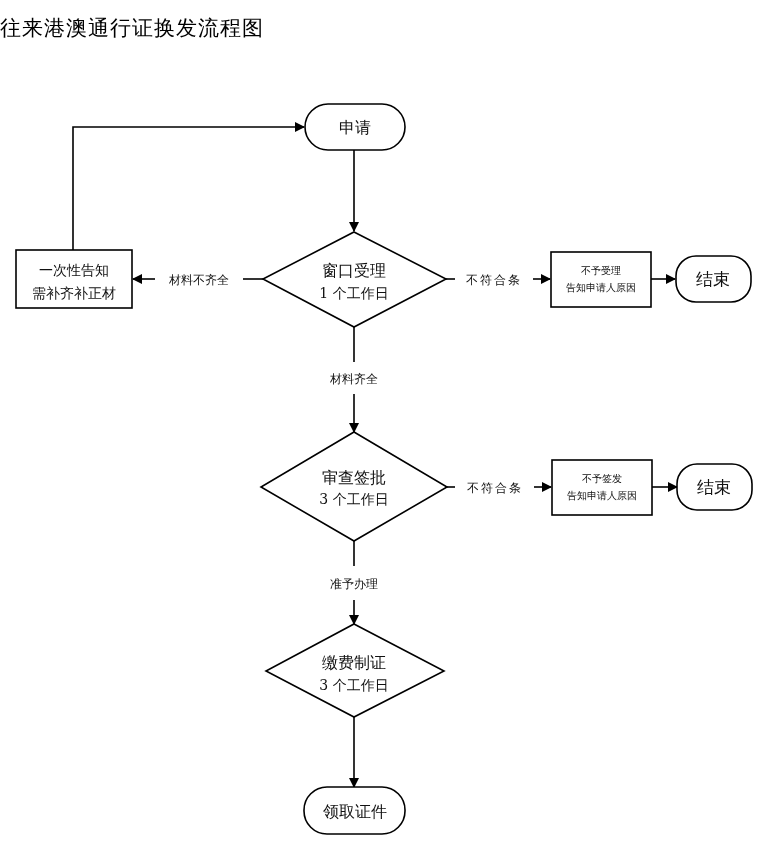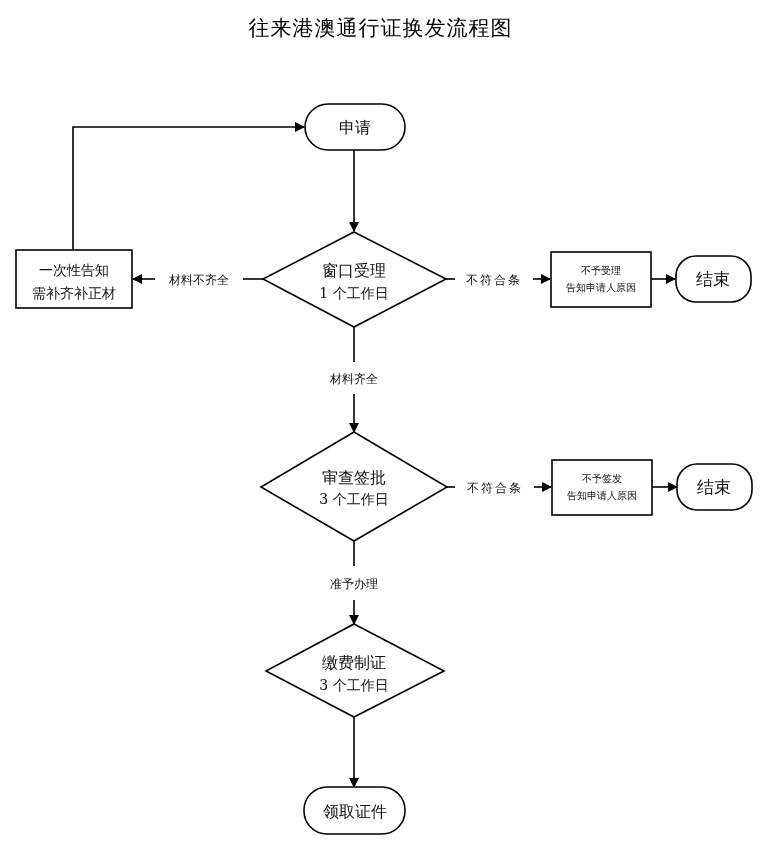--- a/index.html
+++ b/index.html
@@ -1,18 +1,18 @@
 <!DOCTYPE html>
 <html><head>
 <meta charset="utf-8">
 <style>
   html, body { margin: 0; padding: 0; background: #ffffff; }
   body { width: 761px; height: 849px; position: relative; overflow: hidden;
          font-family: "DejaVu Sans", sans-serif; color: #000; }
-  #title { position: absolute; left: 0; top: 14px; width: 761px; text-align: center;
+  #title { position: absolute; left: 0; top: 14px; width: 761px; 
            font-size: 21px; font-family: "DejaVu Sans", sans-serif; letter-spacing: 1px; }
   svg { position: absolute; left: 0; top: 0; }
   .txt { font-family: "DejaVu Serif", serif; fill: #111; }
 </style>
 </head>
 <body>
 
 <div id="title">往来港澳通行证换发流程图</div>
 
 <svg width="761" height="849" viewBox="0 0 761 849">

